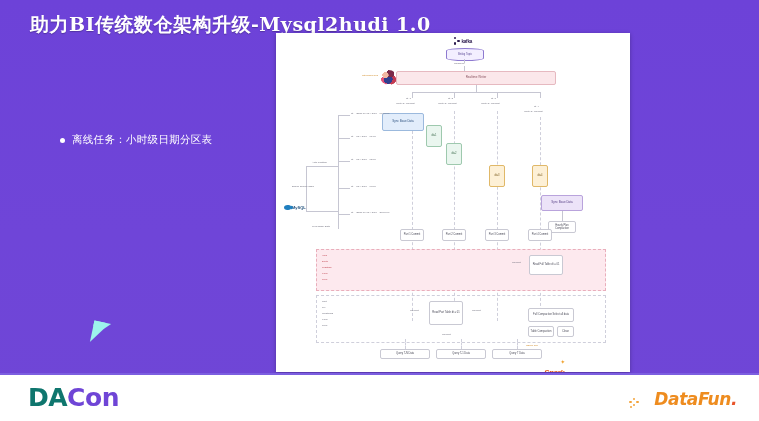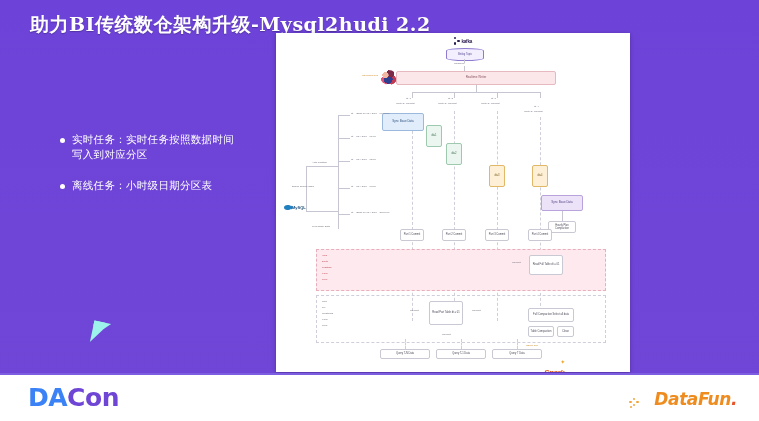--- a/index.html
+++ b/index.html
@@ -156,21 +156,21 @@
     position:absolute;left:0;bottom:0;width:759px;height:46px;background:#ffffff;
   }
   #footer-rule{
     position:absolute;left:0;bottom:46px;width:759px;height:2px;background:#7c5fe0;
   }
   #dacon{
     position:absolute;left:28px;top:8px;
     font-size:25px;font-weight:700;letter-spacing:-.5px;
     font-family:"DejaVu Sans","Liberation Sans",sans-serif;
   }
-  #dacon .da{color:#3b82f6;}
+  #dacon .da{color:#0f766e;}
   #dacon .con{color:#6f45d6;}
   #datafun{
     position:absolute;right:22px;top:14px;
     display:flex;align-items:flex-end;gap:14px;
   }
   #datafun .dots{
     width:11px;height:11px;position:relative;
   }
   #datafun .dots i{
     position:absolute;width:2.4px;height:2.4px;border-radius:50%;
@@ -181,27 +181,23 @@
     color:#ee8c1f;letter-spacing:-.4px;
     font-family:"DejaVu Sans","Liberation Sans",sans-serif;
   }
   #datafun .name .hot{color:#e8542a;}
 </style>
 </head>
 <body>
 
 <div id="slide">
 
-  <div id="title">助力BI传统数仓架构升级-Mysql2hudi 2.2</div>
+  <div id="title">助力BI传统数仓架构升级-Mysql2hudi 1.0</div>
 
   <div id="bullets">
-    <div class="bullet">
-      <span class="dot"></span>
-      <span class="btxt">实时任务：实时任务按照数据时间写入到对应分区</span>
-    </div>
     <div class="bullet">
       <span class="dot"></span>
       <span class="btxt">离线任务：小时级日期分区表</span>
     </div>
   </div>
 
   <div id="bubble-tail"></div>
 
   <div id="panel">
 

